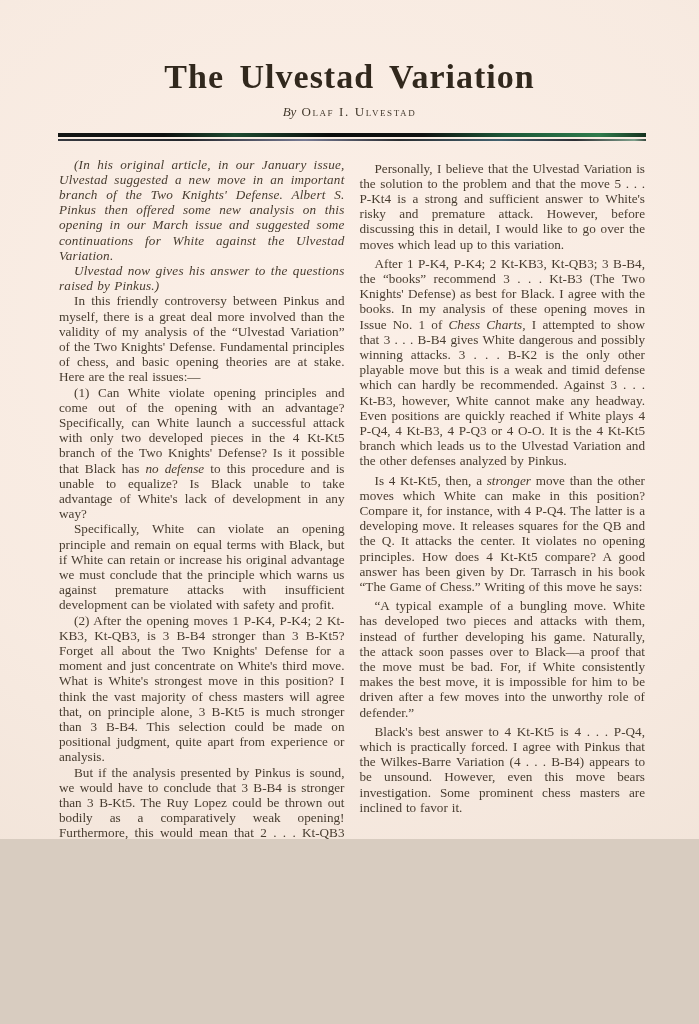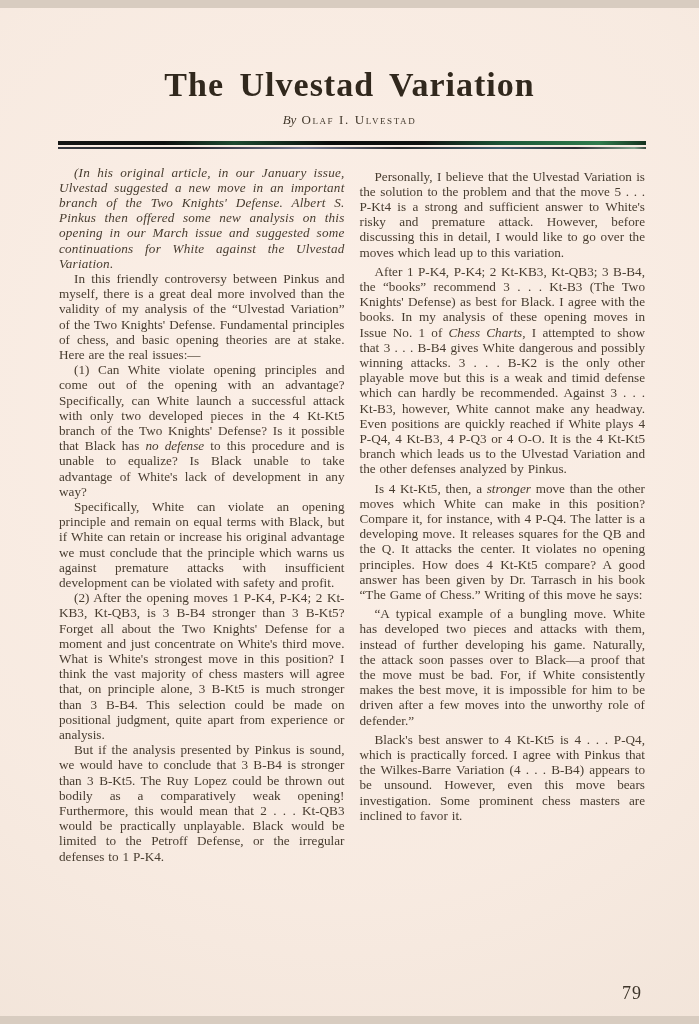--- a/index.html
+++ b/index.html
@@ -3,22 +3,22 @@
 <meta charset="utf-8">
 <style>
   html, body {
     margin: 0;
     padding: 0;
     background: #d8ccc0;
   }
   .page {
     position: relative;
     width: 699px;
-    height: 1008px;
-    margin: 8px auto;
+    height: 839px;
+    margin: 0 auto;
     overflow: hidden;
     background:
       radial-gradient(ellipse 120% 90% at 48% 38%, rgba(252,240,232,0.9) 0%, rgba(248,235,226,0.4) 55%, rgba(238,224,212,0.9) 100%),
       #f7eae0;
     font-family: "Liberation Serif", "DejaVu Serif", serif;
     color: #473c2f;
   }
   .masthead { text-align: center; }
   .title {
     margin: 0;
@@ -99,20 +99,21 @@
     </div>
     <div class="rule">
       <div class="rule-top"></div>
       <div class="rule-bottom"></div>
     </div>
   </header>
 
   <main class="columns">
     <div class="col" id="col-left">
         <p class="para indent ital"><span>(In his original article, in our January issue, Ulvestad suggested a new move in an important branch of the Two Knights' Defense. Albert S. Pinkus then offered some new analysis on this opening in our March issue and suggested some continuations for White against the Ulvestad Variation.</span></p>
+        <p class="para indent ital"><span>Ulvestad now gives his answer to the questions raised by Pinkus.)</span></p>
         <p class="para indent"><span>In this friendly controversy between Pinkus and myself, there is a great deal more involved than the validity of my analysis of the “Ulvestad Variation” of the Two Knights' Defense. Fundamental principles of chess, and basic opening theories are at stake.  Here are the real issues:—</span></p>
         <p class="para indent"><span>(1) Can White violate opening principles and come out of the opening with an advantage?  Specifically, can White launch a successful attack with only two developed pieces in the 4 Kt-Kt5 branch of the Two Knights' Defense?  Is it possible that Black has </span><span class="em">no defense</span><span> to this procedure and is unable to equalize?  Is Black unable to take advantage of White's lack of development in any way?</span></p>
         <p class="para indent"><span>Specifically, White can violate an opening principle and remain on equal terms with Black, but if White can retain or increase his original advantage we must conclude that the principle which warns us against premature attacks with insufficient development can be violated with safety and profit.</span></p>
         <p class="para indent"><span>(2) After the opening moves 1 P-K4, P-K4; 2 Kt-KB3, Kt-QB3, is 3 B-B4 stronger than 3 B-Kt5?  Forget all about the Two Knights' Defense for a moment and just concentrate on White's third move.  What is White's strongest move in this position?  I think the vast majority of chess masters will agree that, on principle alone, 3 B-Kt5 is much stronger than 3 B-B4.  This selection could be made on positional judgment, quite apart from experience or analysis.</span></p>
         <p class="para indent"><span>But if the analysis presented by Pinkus is sound, we would have to conclude that 3 B-B4 is stronger than 3 B-Kt5.  The Ruy Lopez could be thrown out bodily as a comparatively weak opening!  Furthermore, this would mean that 2&nbsp;.&nbsp;.&nbsp;. Kt-QB3 would be practically unplayable.  Black would be limited to the Petroff Defense, or the irregular defenses to 1 P-K4.</span></p>
       </div>
     <div class="col" id="col-right">
         <p class="para indent gap"><span>Personally, I believe that the Ulvestad Variation is the solution to the problem and that the move 5&nbsp;.&nbsp;.&nbsp;. P-Kt4 is a strong and sufficient answer to White's risky and premature attack. However, before discussing this in detail, I would like to go over the moves which lead up to this variation.</span></p>
         <p class="para indent gap"><span>After 1 P-K4, P-K4; 2 Kt-KB3, Kt-QB3; 3 B-B4, the “books” recommend 3&nbsp;.&nbsp;.&nbsp;. Kt-B3 (The Two Knights' Defense) as best for Black.  I agree with the books.  In my analysis of these opening moves in Issue No. 1 of </span><span class="em">Chess Charts,</span><span> I attempted to show that 3&nbsp;.&nbsp;.&nbsp;. B-B4 gives White dangerous and possibly winning attacks.  3&nbsp;.&nbsp;.&nbsp;. B-K2 is the only other playable move but this is a weak and timid defense which can hardly be recommended.  Against 3&nbsp;.&nbsp;.&nbsp;. Kt-B3, however, White cannot make any headway.  Even positions are quickly reached if White plays 4 P-Q4, 4 Kt-B3, 4 P-Q3 or 4 O-O. It is the 4 Kt-Kt5 branch which leads us to the Ulvestad Variation and the other defenses analyzed by Pinkus.</span></p>
         <p class="para indent gap"><span>Is 4 Kt-Kt5, then, a </span><span class="em">stronger</span><span> move than the other moves which White can make in this position?  Compare it, for instance, with 4 P-Q4.  The latter is a developing move.  It releases squares for the QB and the Q.  It attacks the center.  It violates no opening principles.  How does 4 Kt-Kt5 compare?  A good answer has been given by Dr. Tarrasch in his book “The Game of Chess.”  Writing of this move he says:</span></p>

